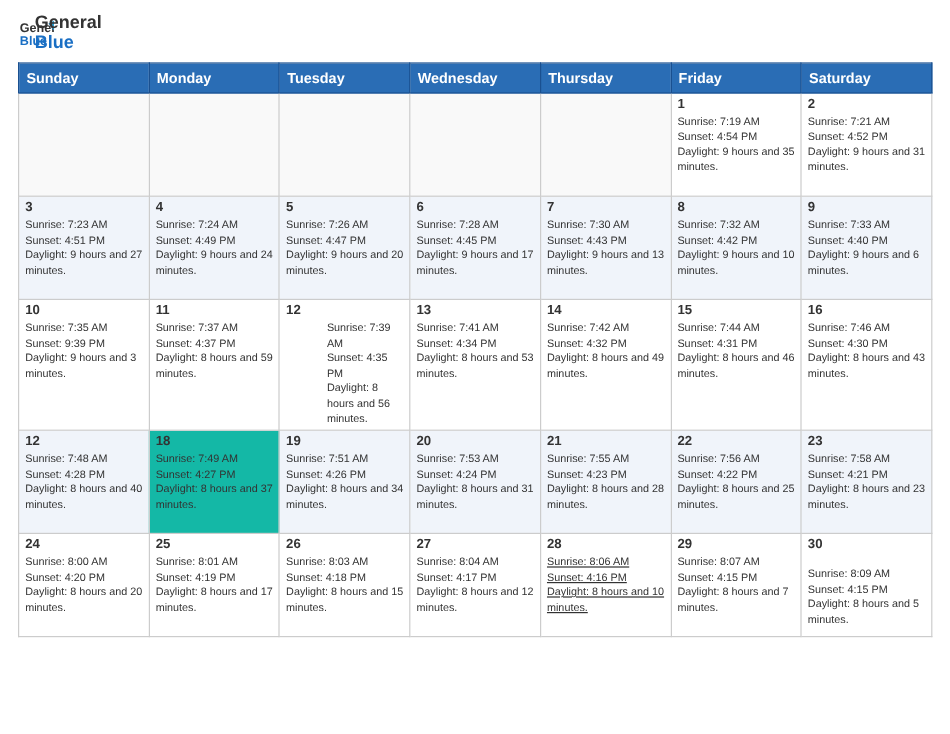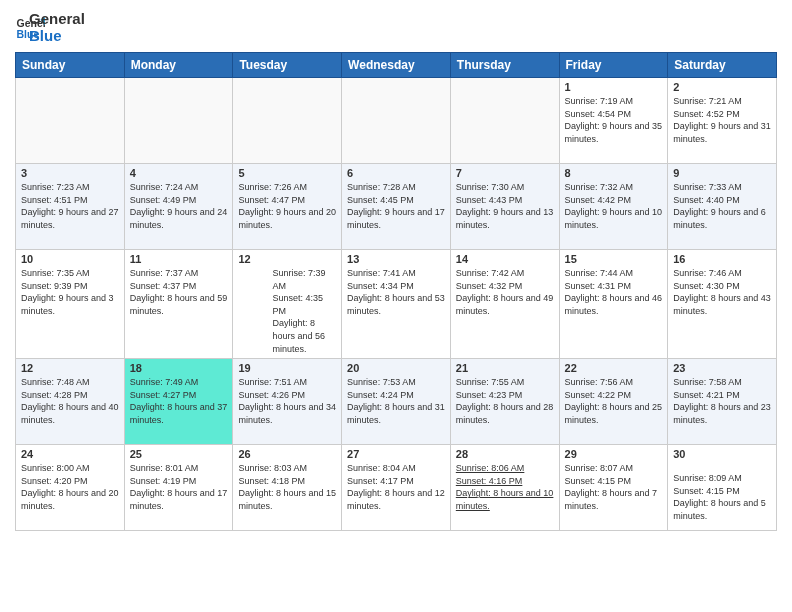--- a/index.html
+++ b/index.html
@@ -230,21 +230,21 @@
 Daylight: 8 hours and 43 minutes.</div>
           </td>
         </tr>
         <tr>
           <td style="background: rgb(240, 244, 250);">
             <div class="day-num">12</div>
             <div class="day-info" style="white-space: pre-line;">Sunrise: 7:48 AM
 Sunset: 4:28 PM
 Daylight: 8 hours and 40 minutes.</div>
           </td>
-          <td style="background: #5eead4;">
+          <td style="background: #14b8a6;">
             <div class="day-num">18</div>
             <div class="day-info" style="white-space: pre-line;">Sunrise: 7:49 AM
 Sunset: 4:27 PM
 Daylight: 8 hours and 37 minutes.</div>
           </td>
           <td style="background: rgb(240, 244, 250);">
             <div class="day-num">19</div>
             <div class="day-info" style="white-space: pre-line;">Sunrise: 7:51 AM
 Sunset: 4:26 PM
 Daylight: 8 hours and 34 minutes.</div>

